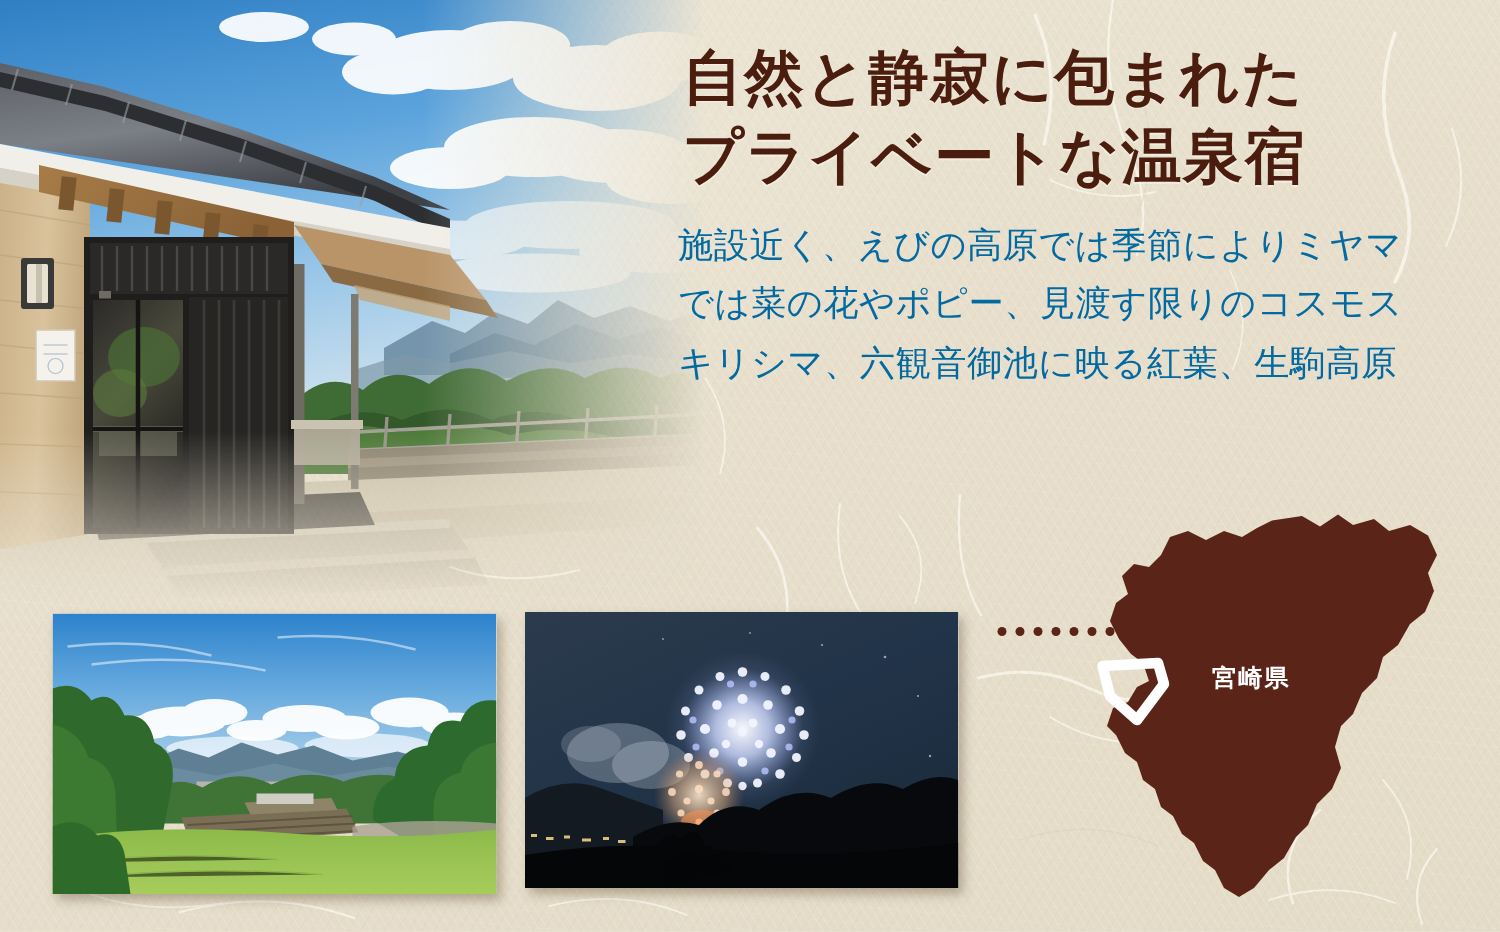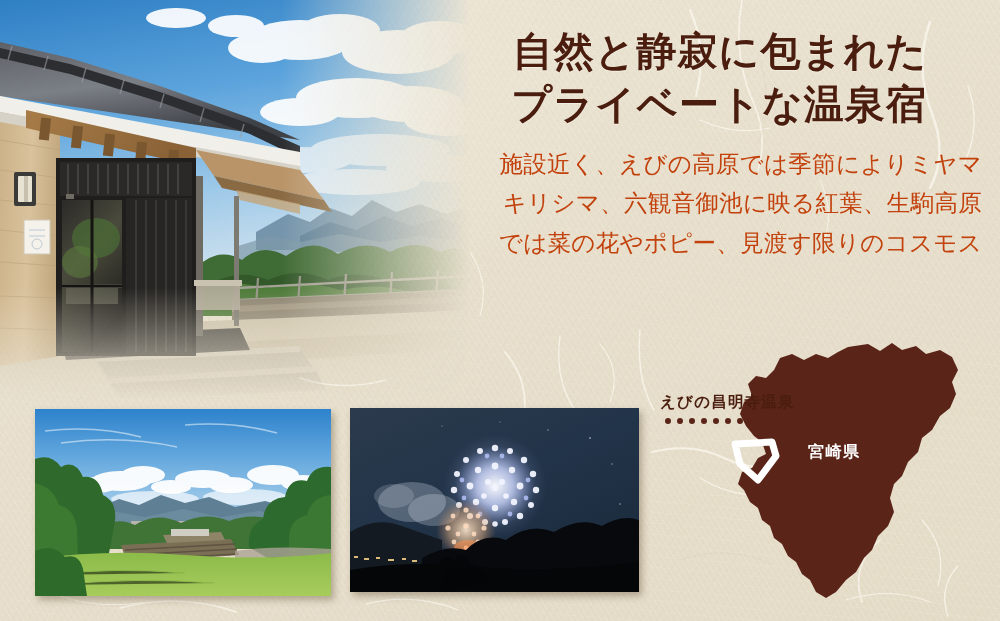--- a/index.html
+++ b/index.html
@@ -63,36 +63,35 @@
     box-shadow: 3px 4px 7px rgba(90,70,45,.38);
   }
   .thumb svg { display:block; width:100%; height:100%; }
   #thumb-landscape { left:35px; top:409px; width:296px; height:187px; }
   #thumb-fireworks { left:350px; top:408px; width:289px; height:184px; }
 
   
   .headline {
     position:absolute;
     left:455px; top:26px; width:530px;
-    text-align:center;
+    text-align:left;
     color:#4a1d0e;
     font-weight:700;
     font-size:40px;
     line-height:1.32;
     letter-spacing:1px;
     text-shadow: 0 1px 0 rgba(255,252,245,.45);
   }
   .headline .hl-line { display:block; white-space:nowrap; }
   .headline .hl-line.l2 { padding-right:2px; }
 
   .body-copy {
     position:absolute;
     left:452px; top:145px; width:530px;
-    text-align:right;
-    color:#c2410c;
+    color:#0369a1;
     font-size:23.5px;
     line-height:1.68;
     letter-spacing:.3px;
   }
   .body-copy p { display:block; white-space:nowrap; }
 
   
   .map-wrap { position:absolute; left:640px; top:330px; width:360px; height:291px; }
   .map-wrap svg { display:block; width:100%; height:100%; overflow:visible; }
 
@@ -553,22 +552,22 @@
     </svg>
   </div>
 
   <div class="headline">
     <span class="hl-line l1">自然と静寂に包まれた</span>
     <span class="hl-line l2">プライベートな温泉宿</span>
   </div>
 
   <div class="body-copy">
     <p>施設近く、えびの高原では季節によりミヤマ</p>
+    <p>では菜の花やポピー、見渡す限りのコスモス</p>
     <p>キリシマ、六観音御池に映る紅葉、生駒高原</p>
-    <p>では菜の花やポピー、見渡す限りのコスモス</p>
   </div>
 
   <div class="map-wrap">
     <svg viewBox="0 0 360 291" preserveAspectRatio="none">
 
       <path d="M208 17
                L228 14 L240 21 L252 13 L262 20 L276 16 L286 24
                L300 20 L312 27 L318 40 L312 52 L316 64 L310 78
                L300 86 L292 100 L282 108 L278 122 L268 132
                L262 146 L254 154 L250 168 L254 182 L248 196
@@ -600,17 +599,16 @@
         <circle cx="168" cy="99" r="3"></circle>
           <circle cx="168" cy="107" r="3"></circle>
         <circle cx="168" cy="115" r="3"></circle>
           <circle cx="168" cy="123" r="3"></circle>
         <circle cx="168" cy="131" r="3"></circle>
           <circle cx="168" cy="139" r="3"></circle>
       </g>
     </svg>
   </div>
 
-  <div class="map-callout-label">えびの昌明寺温泉</div>
 
   <div class="map-pref-label">宮崎県</div>
 
 </div>
 
 </body></html>

